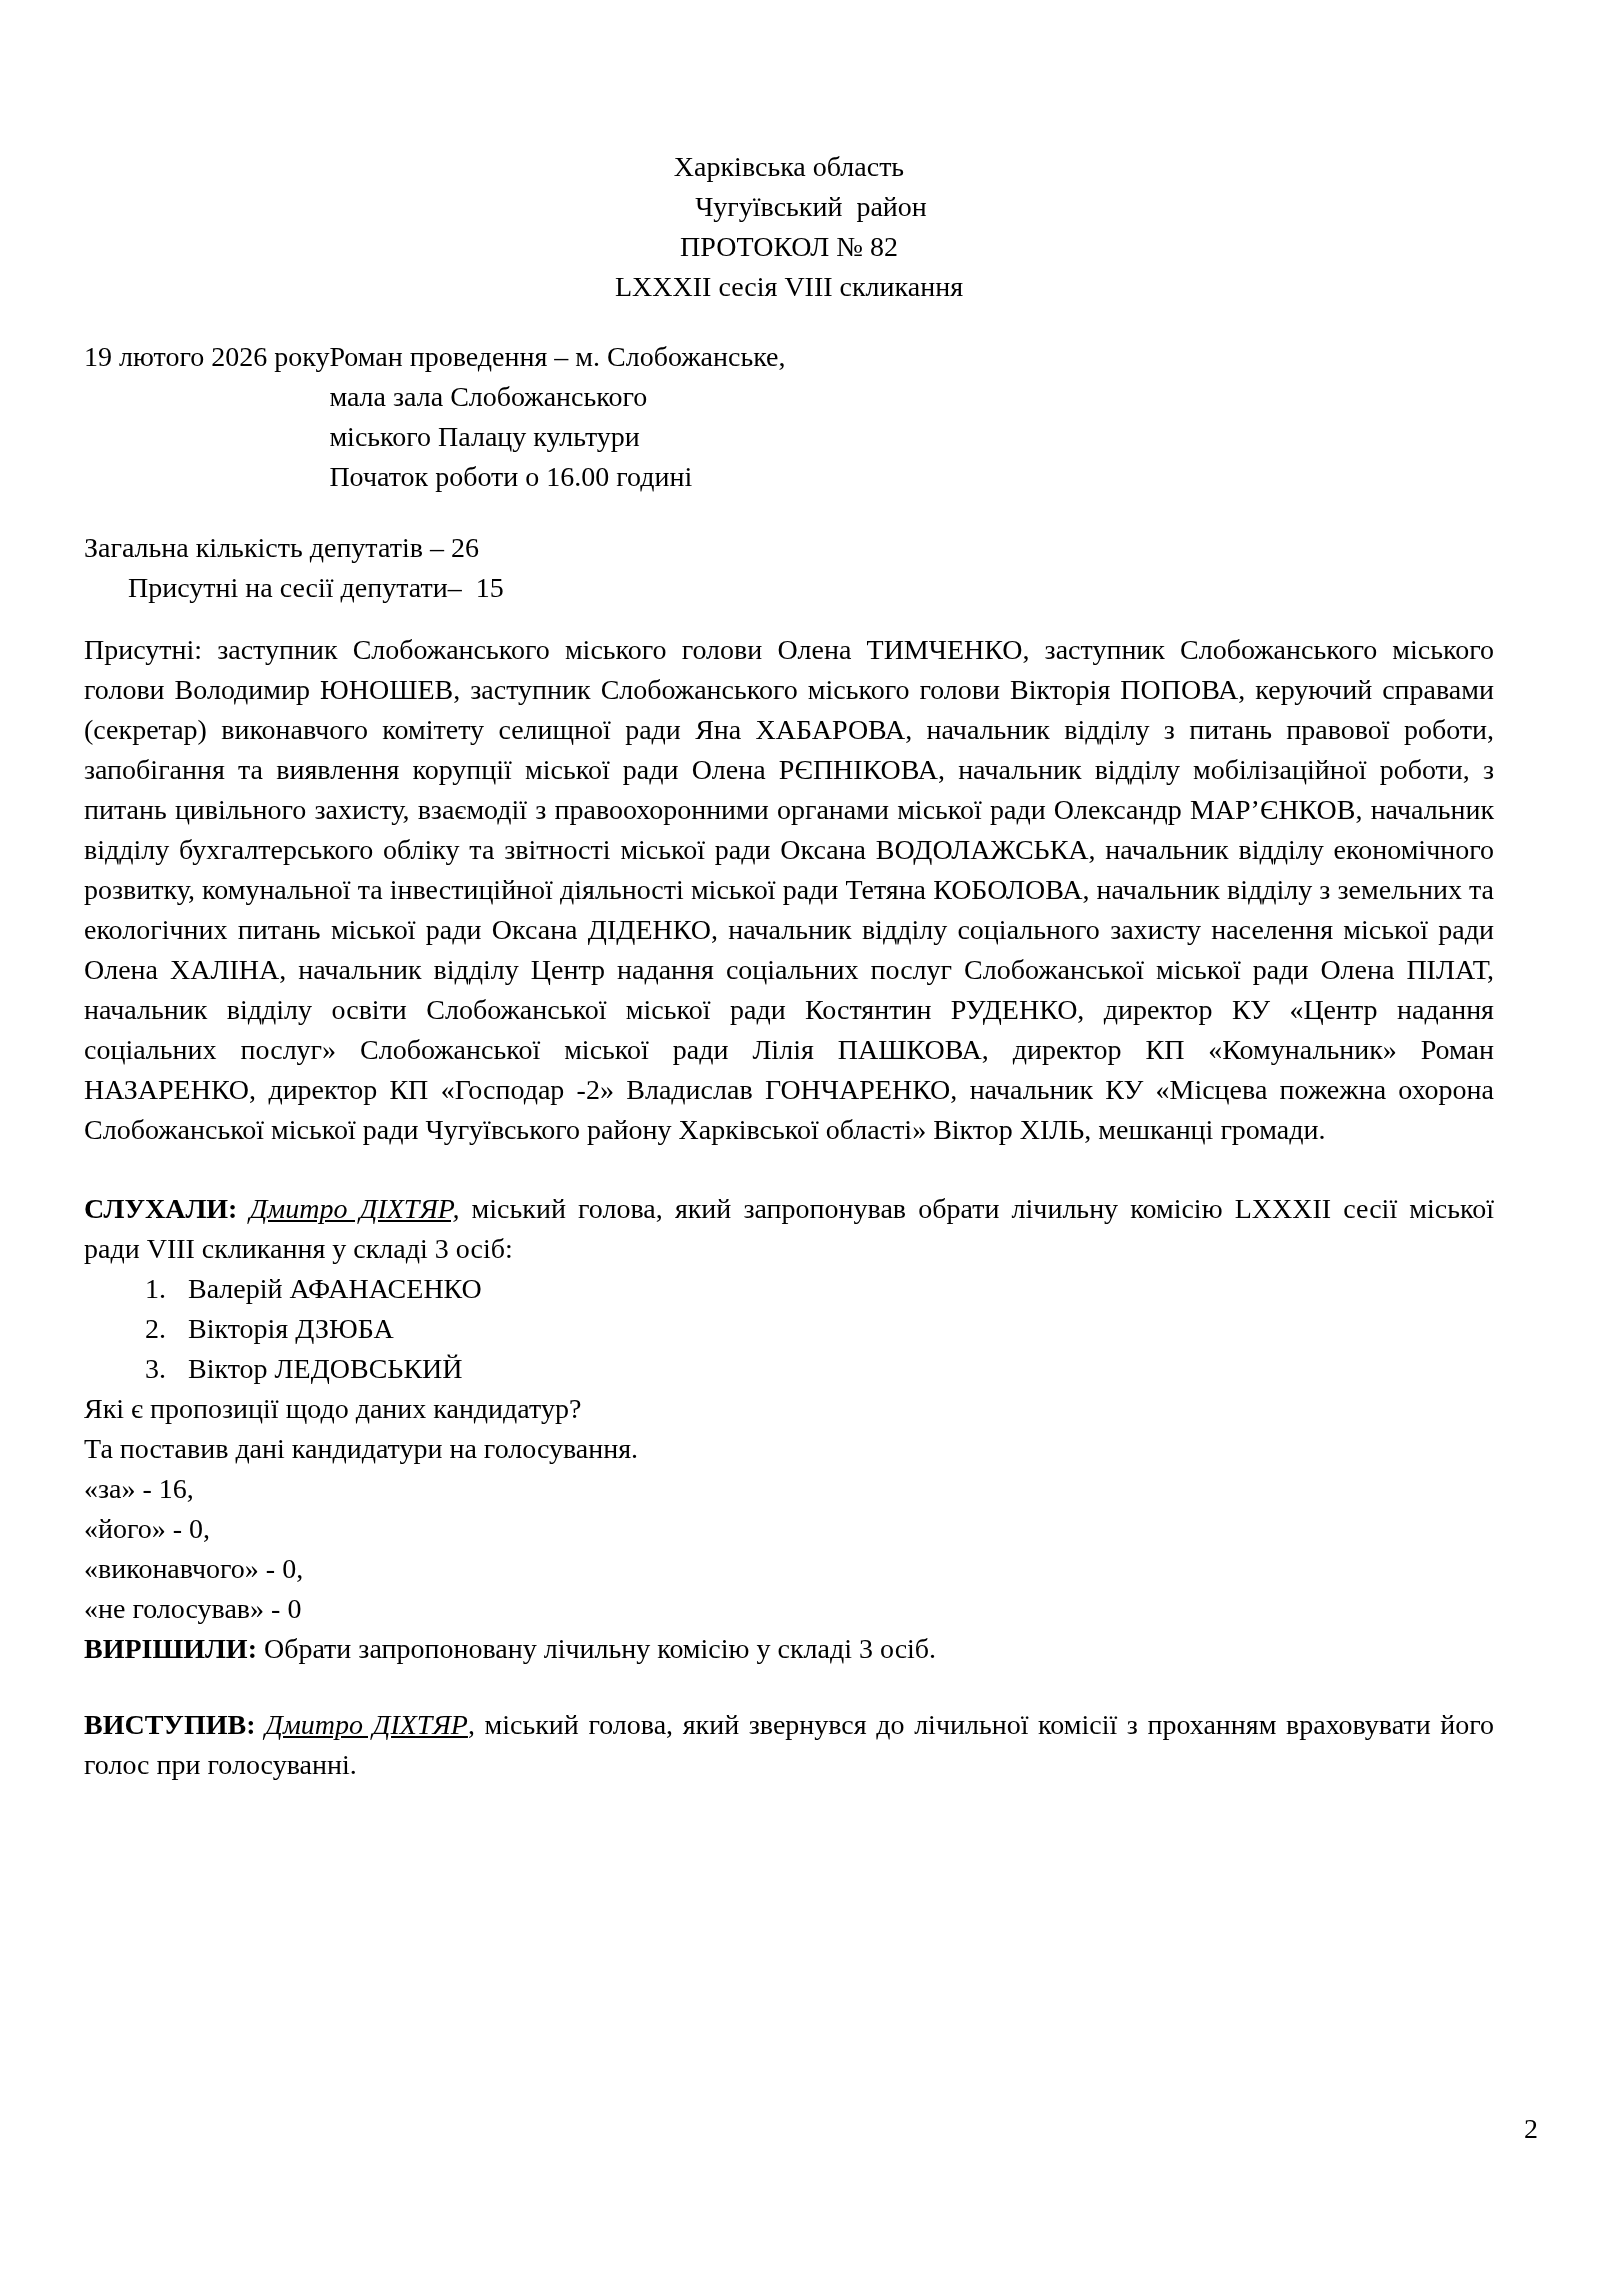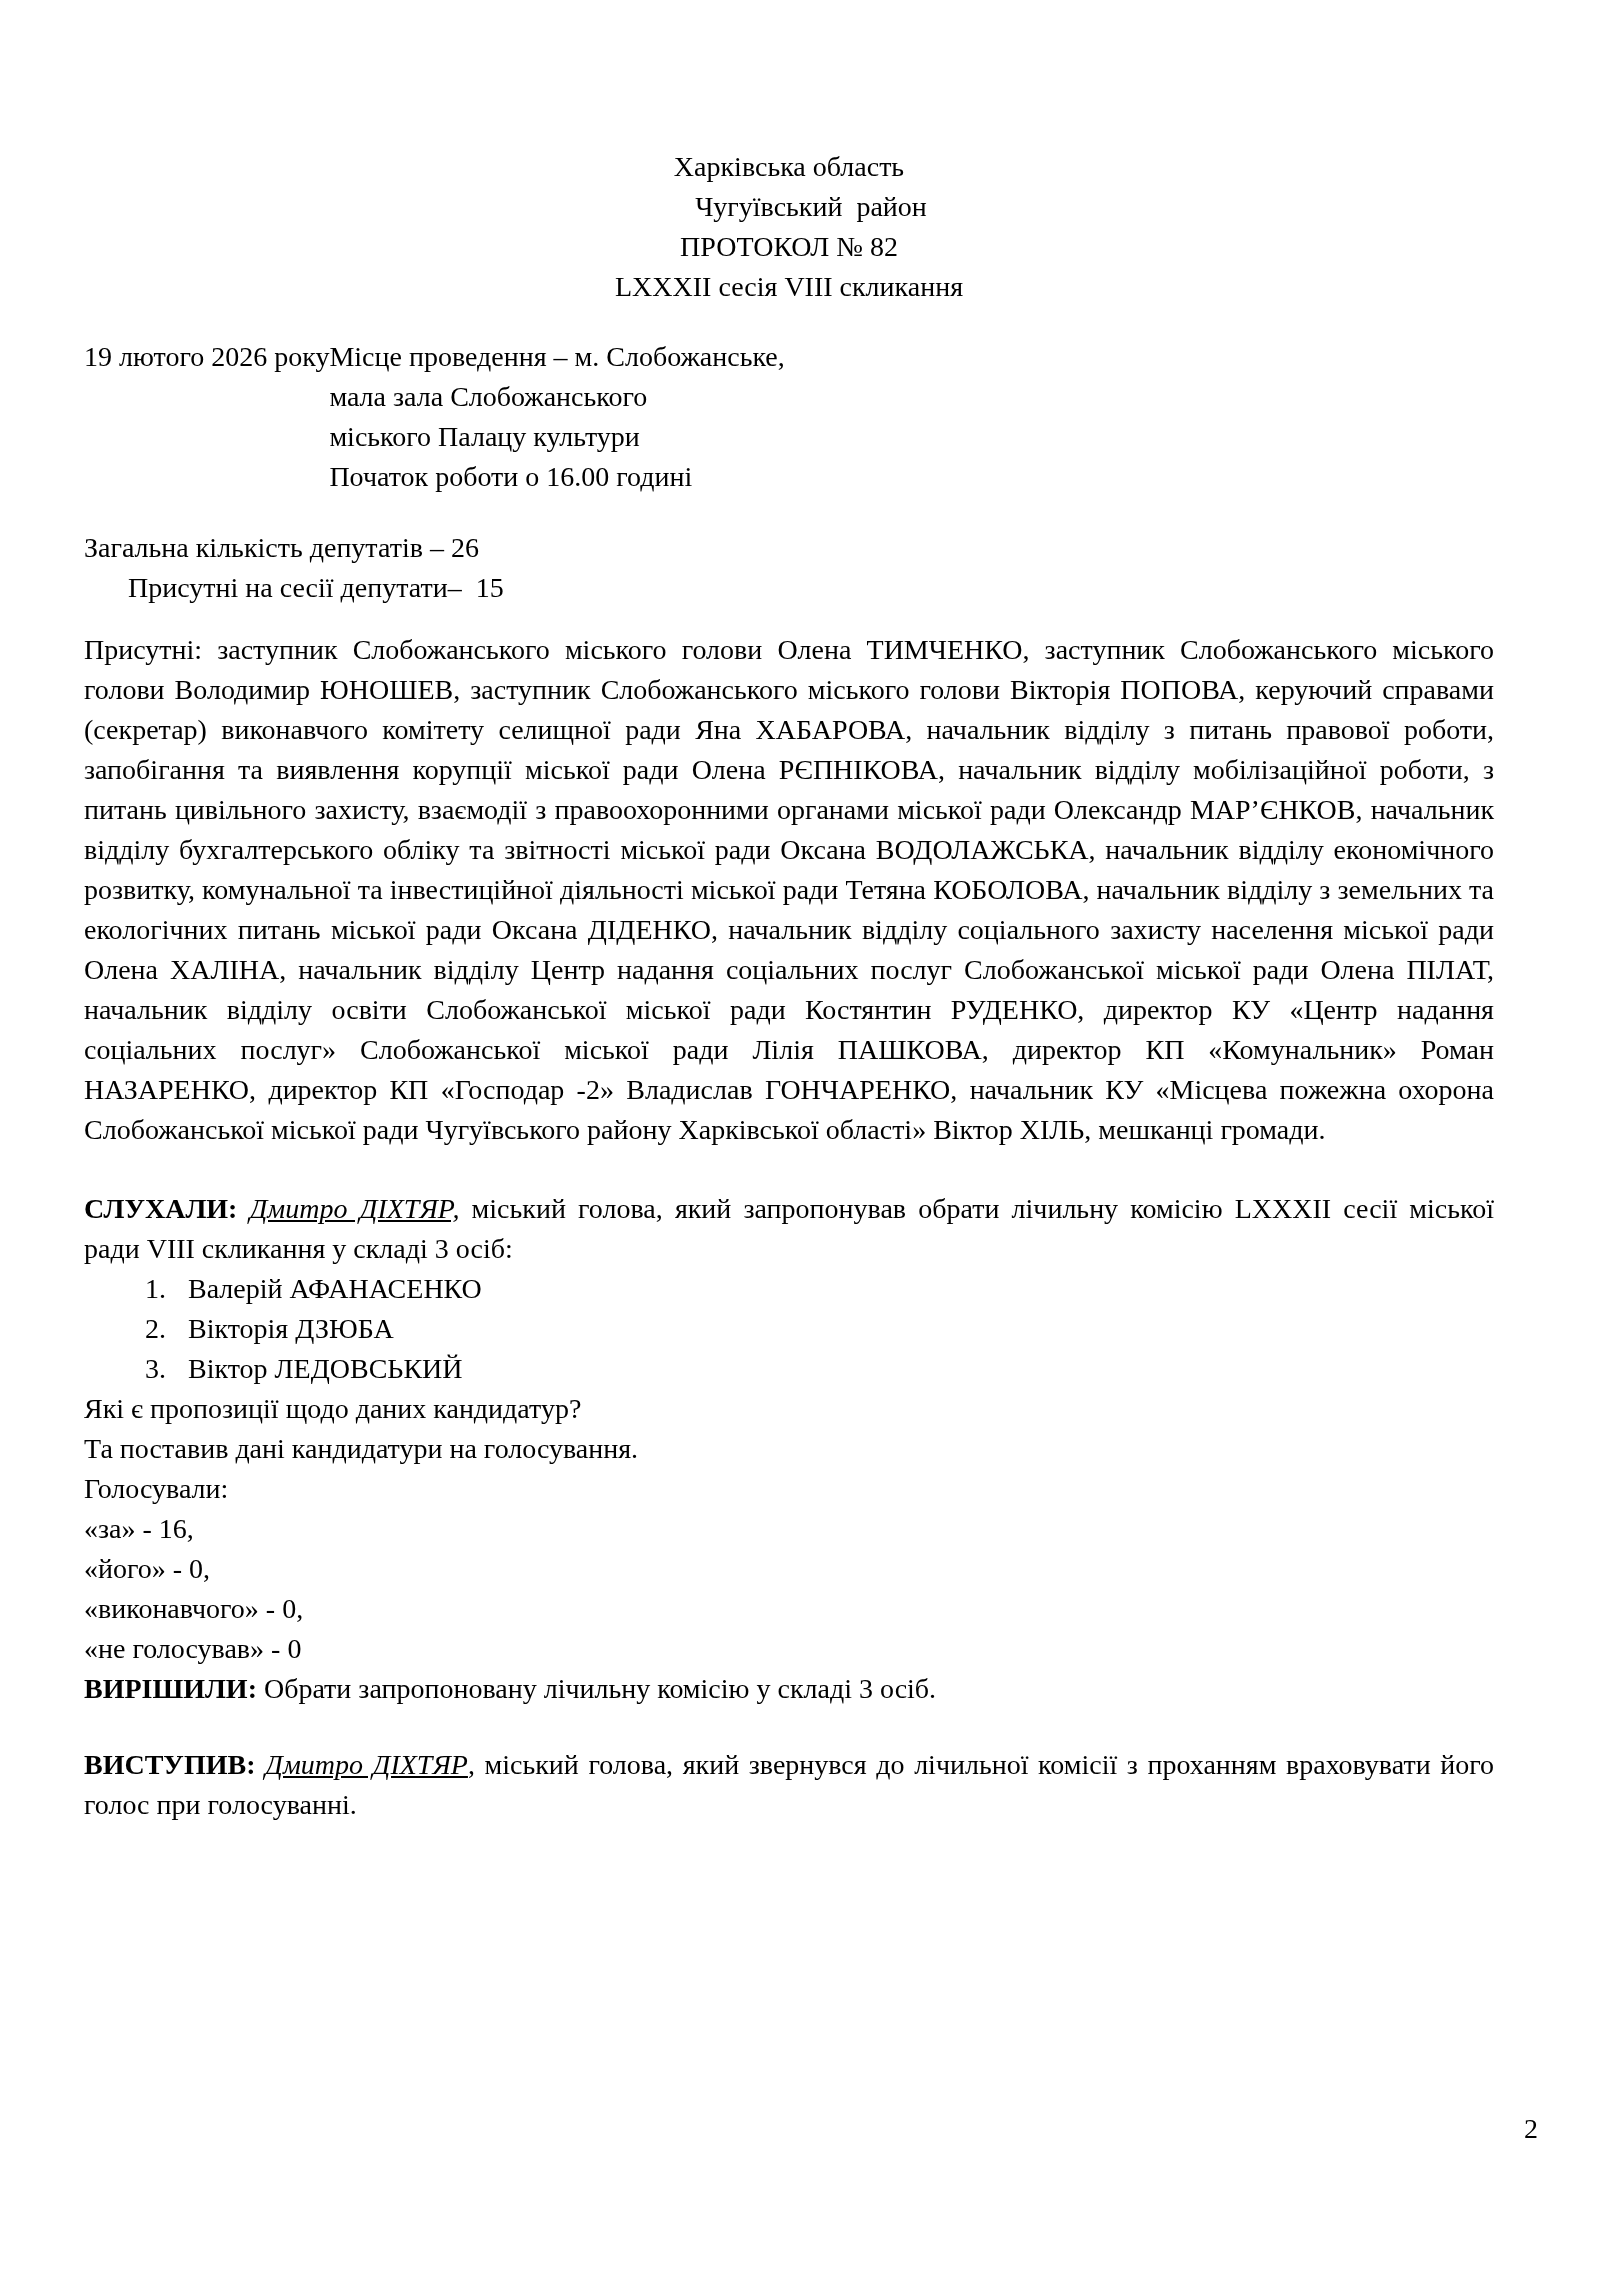--- a/index.html
+++ b/index.html
@@ -72,21 +72,21 @@
   <div class="header-block">
     <div>Харківська область</div>
     <div class="prewrap">Чугуївський  район</div>
     <div>ПРОТОКОЛ № 82</div>
     <div>LXXXII сесія VIII скликання</div>
   </div>
 
   <div class="meta-row">
     <div class="meta-date">19 лютого 2026 року</div>
     <div class="meta-place">
-      <div>Місце проведення – м. Слобожанське,</div>
+      <div>Роман проведення – м. Слобожанське,</div>
       <div>мала зала Слобожанського</div>
       <div>міського Палацу культури</div>
       <div>Початок роботи о 16.00 годині</div>
     </div>
   </div>
 
   <div class="counts">
     <div>Загальна кількість депутатів – 26</div>
     <div class="prewrap">Присутні на сесії депутати–  15</div>
   </div>
@@ -99,21 +99,20 @@
   <div class="num-list">
     <div class="num-item"><span class="num">1.</span><span>Валерій АФАНАСЕНКО</span></div>
     <div class="num-item"><span class="num">2.</span><span>Вікторія ДЗЮБА</span></div>
     <div class="num-item"><span class="num">3.</span><span>Віктор ЛЕДОВСЬКИЙ</span></div>
   </div>
 
   <div>Які є пропозиції щодо даних кандидатур?</div>
   <div>Та поставив дані кандидатури на голосування.</div>
 
   <div>
-    <div>Голосували:</div>
     <div>«за» - 16,</div>
     <div>«його» - 0,</div>
     <div>«виконавчого» - 0,</div>
     <div>«не голосував» - 0</div>
   </div>
 
   <p class="vyrishyly"><span class="label-bold">ВИРІШИЛИ:</span><span> Обрати запропоновану лічильну комісію у складі 3 осіб.</span></p>
 
   <p class="just vystupyv"><span class="label-bold">ВИСТУПИВ:</span> <span class="speaker">Дмитро ДІХТЯР</span><span>, міський голова, який звернувся до лічильної комісії з проханням враховувати його голос при голосуванні.</span></p>
 

